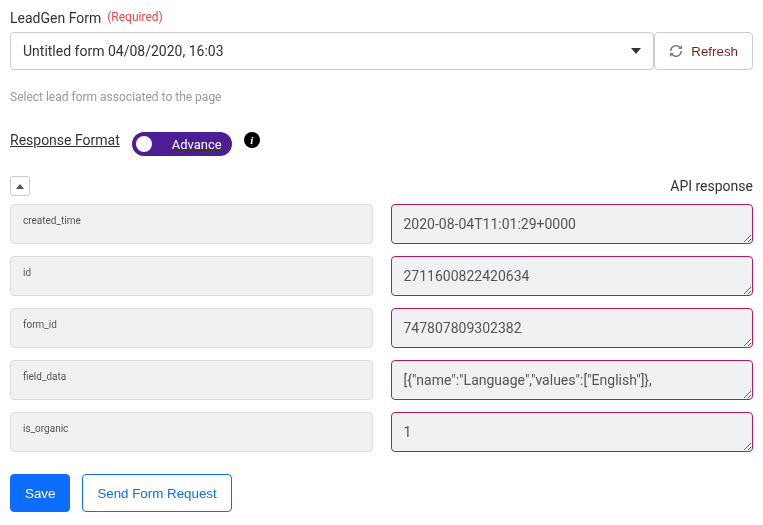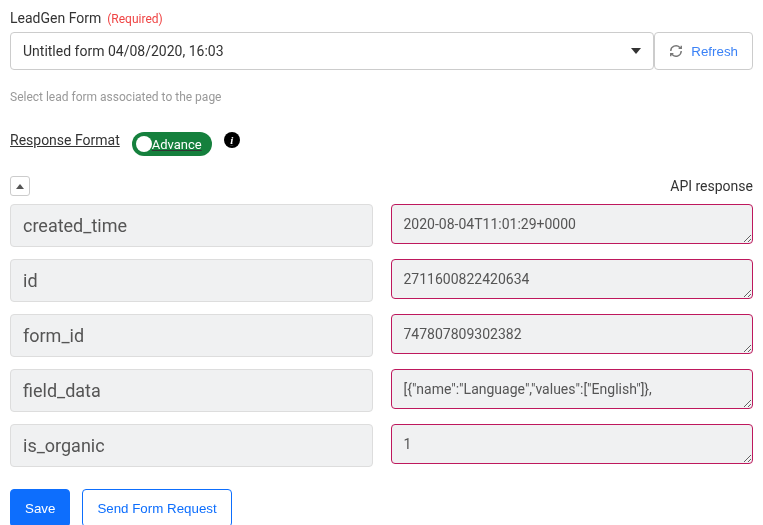--- a/index.html
+++ b/index.html
@@ -6,21 +6,21 @@
   body {
     font-family: -apple-system, BlinkMacSystemFont, "Segoe UI", Roboto, Helvetica, Arial, sans-serif;
     font-size: 14px;
     color: #333;
     margin: 0;
     padding: 10px;
     background: #fff;
   }
   .field-label {
     display: flex;
-    align-items: flex-end;
+    align-items: flex-start;
     gap: 6px;
     margin-bottom: 6px;
   }
   .field-label .main { color: #333; }
   .field-label .req { color: #ef4444; font-size: 12px; }
   .row { display: flex; gap: 0; align-items: stretch; }
   .select-wrap {
     flex: 1;
     border: 1px solid #ccc;
     border-radius: 4px;
@@ -41,48 +41,48 @@
   .btn {
     border: 1px solid #ccc;
     background: #fff;
     border-radius: 4px;
     padding: 0 14px;
     height: 38px;
     display: flex;
     align-items: center;
     gap: 8px;
     cursor: pointer;
-    color: #3b82f6;
+    color: #7f1d1d;
   }
   .refresh-icon {
     width: 14px; height: 14px;
     display: inline-block;
   }
   .help-text {
     color: #999;
     font-size: 12px;
     margin-top: 20px;
   }
   .section2 {
     margin-top: 28px;
     display: flex;
     gap: 12px;
     text-decoration: underline;
   }
   .toggle {
     display: inline-flex;
     align-items: center;
-    background: #15803d;
+    background: #4c1d95;
     color: #fff;
     border-radius: 12px;
     height: 24px;
     padding: 0 10px 0 4px;
     cursor: pointer;
     font-size: 13px;
-    gap: 0;
+    gap: 20px;
   }
   .toggle .knob {
     width: 16px; height: 16px;
     background: #fff;
     border-radius: 50%;
   }
   .info-icon {
     width: 16px; height: 16px;
     background: #000;
     color: #fff;
@@ -128,21 +128,21 @@
     display: flex;
     gap: 18px;
   }
   .kv-key, .kv-val {
     flex: 1;
     background: #f0f1f2;
     border: 1px solid #ddd;
     border-radius: 4px;
     padding: 10px 12px;
     color: #555;
-    font-size: 18px;
+    font-size: 10px;
     position: relative;
     min-height: 40px;
     resize: none;
     font-family: inherit;
     overflow: hidden;
   }
   
   .kv-val-wrap {
     flex: 1;
     position: relative;

